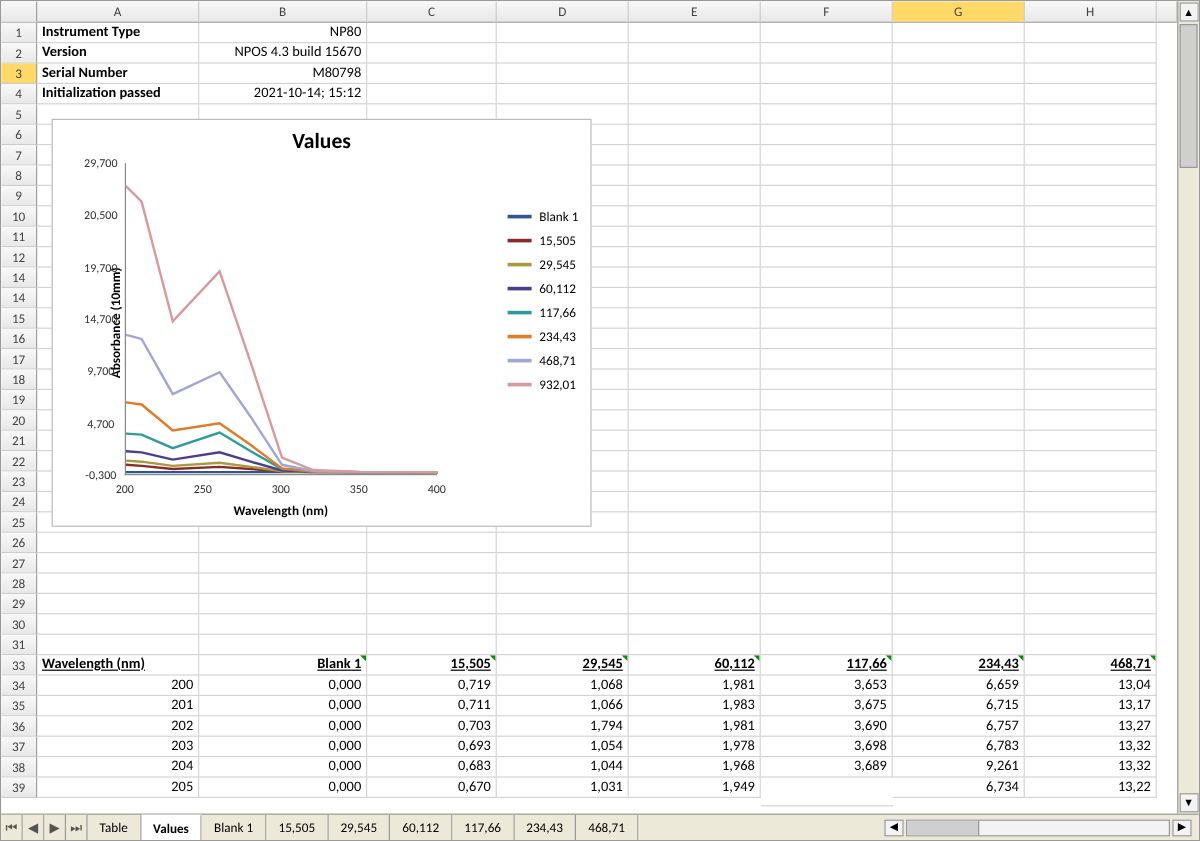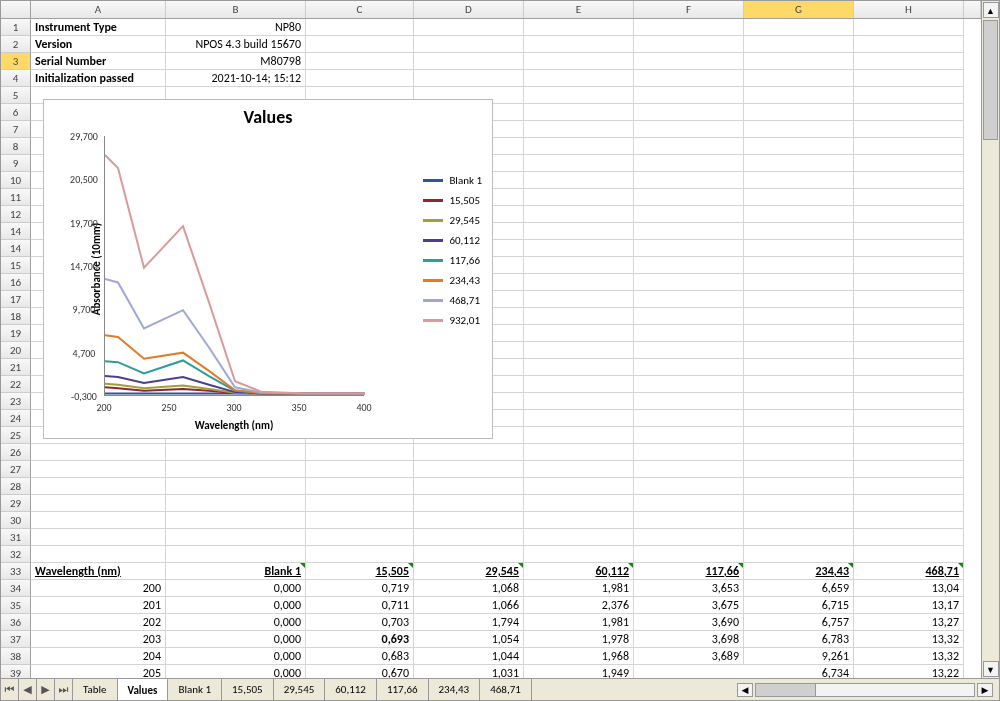--- a/index.html
+++ b/index.html
@@ -405,31 +405,20 @@
           <div class="cell cA" style="width: 135px;"></div>
           <div class="cell cB" style="width: 140px;"></div>
           <div class="cell cC" style="width: 108px;"></div>
           <div class="cell cD" style="width: 110px;"></div>
           <div class="cell cE" style="width: 110px;"></div>
           <div class="cell cF" style="width: 110px;"></div>
           <div class="cell cG" style="width: 110px;"></div>
           <div class="cell cH" style="width: 110px;"></div>
         </div>
         <div class="row">
-          <div class="row-header">32</div>
-          <div class="cell cA" style="width: 135px;"></div>
-          <div class="cell cB" style="width: 140px;"></div>
-          <div class="cell cC" style="width: 108px;"></div>
-          <div class="cell cD" style="width: 110px;"></div>
-          <div class="cell cE" style="width: 110px;"></div>
-          <div class="cell cF" style="width: 110px;"></div>
-          <div class="cell cG" style="width: 110px;"></div>
-          <div class="cell cH" style="width: 110px;"></div>
-        </div>
-        <div class="row">
           <div class="row-header">33</div>
           <div class="cell cA hdr" style="width: 135px;">Wavelength (nm)</div>
           <div class="cell cB hdr right marker" style="width: 140px;">Blank 1</div>
           <div class="cell cC hdr right marker" style="width: 108px;">15,505</div>
           <div class="cell cD hdr right marker" style="width: 110px;">29,545</div>
           <div class="cell cE hdr right marker" style="width: 110px;">60,112</div>
           <div class="cell cF hdr right marker" style="width: 110px;">117,66</div>
           <div class="cell cG hdr right marker" style="width: 110px;">234,43</div>
           <div class="cell cH hdr right marker" style="width: 110px;">468,71</div>
         </div>
@@ -443,41 +432,41 @@
           <div class="cell cF right" style="width: 110px;">3,653</div>
           <div class="cell cG right" style="width: 110px;">6,659</div>
           <div class="cell cH right" style="width: 110px;">13,04</div>
         </div>
         <div class="row">
           <div class="row-header">35</div>
           <div class="cell cA right" style="width: 135px;">201</div>
           <div class="cell cB right" style="width: 140px;">0,000</div>
           <div class="cell cC right" style="width: 108px;">0,711</div>
           <div class="cell cD right" style="width: 110px;">1,066</div>
-          <div class="cell cE right" style="width: 110px;">2,376</div>
+          <div class="cell cE right" style="width: 110px;">1,983</div>
           <div class="cell cF right" style="width: 110px;">3,675</div>
           <div class="cell cG right" style="width: 110px;">6,715</div>
           <div class="cell cH right" style="width: 110px;">13,17</div>
         </div>
         <div class="row">
           <div class="row-header">36</div>
           <div class="cell cA right" style="width: 135px;">202</div>
           <div class="cell cB right" style="width: 140px;">0,000</div>
           <div class="cell cC right" style="width: 108px;">0,703</div>
           <div class="cell cD right" style="width: 110px;">1,794</div>
           <div class="cell cE right" style="width: 110px;">1,981</div>
           <div class="cell cF right" style="width: 110px;">3,690</div>
           <div class="cell cG right" style="width: 110px;">6,757</div>
           <div class="cell cH right" style="width: 110px;">13,27</div>
         </div>
         <div class="row">
           <div class="row-header">37</div>
           <div class="cell cA right" style="width: 135px;">203</div>
           <div class="cell cB right" style="width: 140px;">0,000</div>
-          <div class="cell cC right" style="width: 108px; font-weight: bold;">0,693</div>
+          <div class="cell cC right" style="width: 108px;">0,693</div>
           <div class="cell cD right" style="width: 110px;">1,054</div>
           <div class="cell cE right" style="width: 110px;">1,978</div>
           <div class="cell cF right" style="width: 110px;">3,698</div>
           <div class="cell cG right" style="width: 110px;">6,783</div>
           <div class="cell cH right" style="width: 110px;">13,32</div>
         </div>
         <div class="row">
           <div class="row-header">38</div>
           <div class="cell cA right" style="width: 135px;">204</div>
           <div class="cell cB right" style="width: 140px;">0,000</div>

